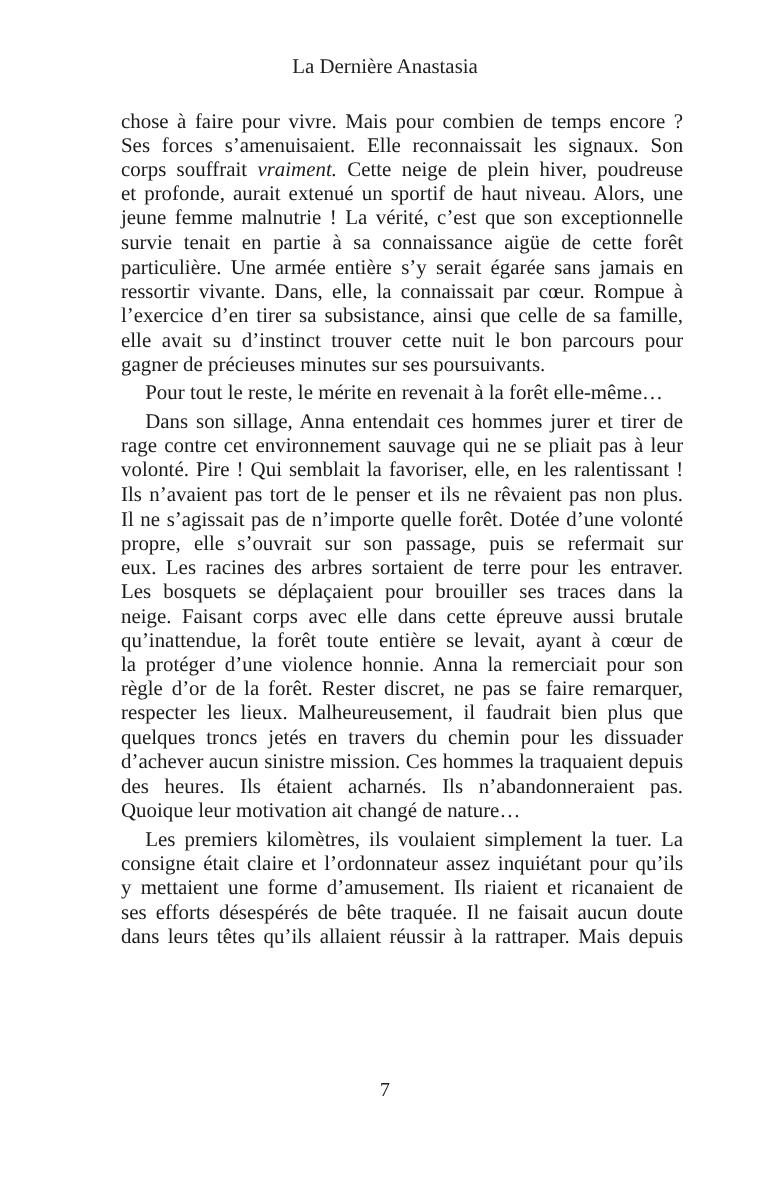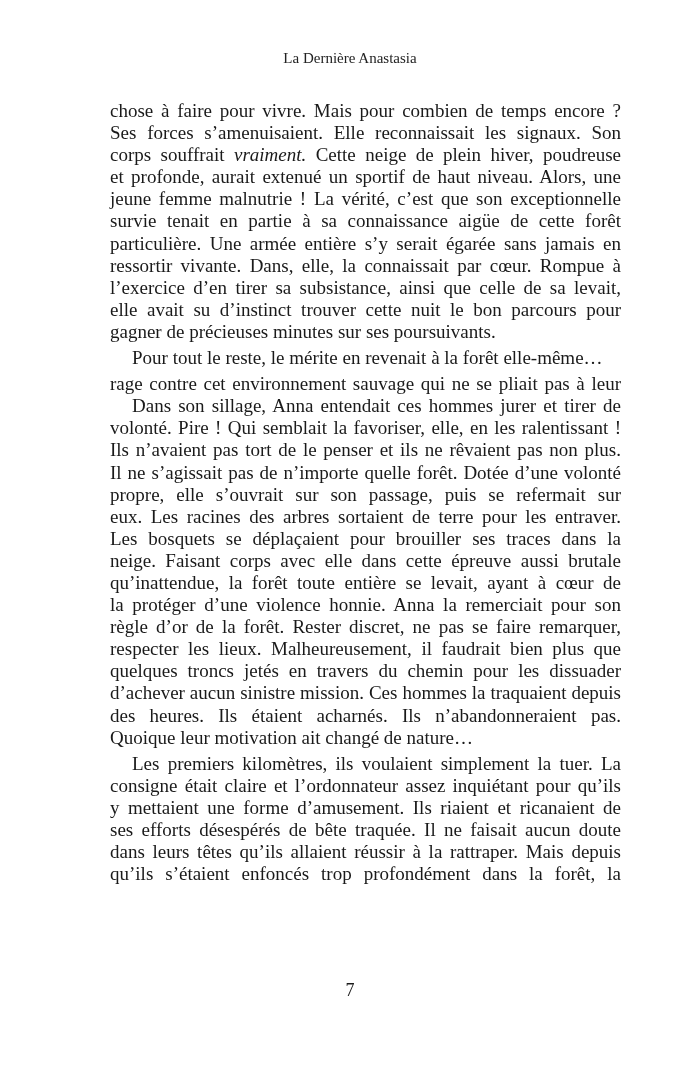--- a/index.html
+++ b/index.html
@@ -4,21 +4,21 @@
 <style>
   html, body { margin: 0; padding: 0; background: #ffffff; }
   body { width: 700px; height: 1080px; position: relative; overflow: hidden; }
   .page {
     position: absolute; left: 0; top: 0; width: 700px; height: 1080px;
     background: #ffffff; color: #1a1a1a;
     font-family: "Liberation Serif", "DejaVu Serif", serif;
   }
   .running-head {
     position: absolute; top: 50px; left: 0; width: 700px;
-    text-align: center; font-size: 15px; color: #222;
+    text-align: center; font-size: 19px; color: #222;
   }
   .body-text {
     position: absolute; top: 100px; left: 110px; width: 511px;
     font-size: 19px; line-height: 22.1px;
   }
   .line {
     display: block; white-space: nowrap;
     text-align: justify; text-align-last: justify; height: 22.1px;
   }
   .line.last { text-align-last: left; }
@@ -37,32 +37,32 @@
   <div class="body-text" id="body-text">
       <div>
         <span class="line">chose à faire pour vivre. Mais pour combien de temps encore ?</span>
         <span class="line">Ses forces s’amenuisaient. Elle reconnaissait les signaux. Son</span>
         <span class="line">corps souffrait <em>vraiment.</em> Cette neige de plein hiver, poudreuse</span>
         <span class="line">et profonde, aurait extenué un sportif de haut niveau. Alors, une</span>
         <span class="line">jeune femme malnutrie ! La vérité, c’est que son exceptionnelle</span>
         <span class="line">survie tenait en partie à sa connaissance aigüe de cette forêt</span>
         <span class="line">particulière. Une armée entière s’y serait égarée sans jamais en</span>
         <span class="line">ressortir vivante. Dans, elle, la connaissait par cœur. Rompue à</span>
-        <span class="line">l’exercice d’en tirer sa subsistance, ainsi que celle de sa levait,</span>
+        <span class="line">l’exercice d’en tirer sa subsistance, ainsi que celle de sa famille,</span>
         <span class="line">elle avait su d’instinct trouver cette nuit le bon parcours pour</span>
         <span class="line last">gagner de précieuses minutes sur ses poursuivants.</span>
       </div>
       <div class="para-gap"></div>
       <div>
         <span class="line last indent">Pour tout le reste, le mérite en revenait à la forêt elle-même…</span>
       </div>
       <div class="para-gap"></div>
       <div>
+        <span class="line indent">Dans son sillage, Anna entendait ces hommes jurer et tirer de</span>
         <span class="line">rage contre cet environnement sauvage qui ne se pliait pas à leur</span>
-        <span class="line indent">Dans son sillage, Anna entendait ces hommes jurer et tirer de</span>
         <span class="line">volonté. Pire ! Qui semblait la favoriser, elle, en les ralentissant !</span>
         <span class="line">Ils n’avaient pas tort de le penser et ils ne rêvaient pas non plus.</span>
         <span class="line">Il ne s’agissait pas de n’importe quelle forêt. Dotée d’une volonté</span>
         <span class="line">propre, elle s’ouvrait sur son passage, puis se refermait sur</span>
         <span class="line">eux. Les racines des arbres sortaient de terre pour les entraver.</span>
         <span class="line">Les bosquets se déplaçaient pour brouiller ses traces dans la</span>
         <span class="line">neige. Faisant corps avec elle dans cette épreuve aussi brutale</span>
         <span class="line">qu’inattendue, la forêt toute entière se levait, ayant à cœur de</span>
         <span class="line">la protéger d’une violence honnie. Anna la remerciait pour son</span>
         <span class="line">règle d’or de la forêt. Rester discret, ne pas se faire remarquer,</span>
@@ -72,17 +72,16 @@
         <span class="line">des heures. Ils étaient acharnés. Ils n’abandonneraient pas.</span>
         <span class="line last">Quoique leur motivation ait changé de nature…</span>
       </div>
       <div class="para-gap"></div>
       <div>
         <span class="line indent">Les premiers kilomètres, ils voulaient simplement la tuer. La</span>
         <span class="line">consigne était claire et l’ordonnateur assez inquiétant pour qu’ils</span>
         <span class="line">y mettaient une forme d’amusement. Ils riaient et ricanaient de</span>
         <span class="line">ses efforts désespérés de bête traquée. Il ne faisait aucun doute</span>
         <span class="line">dans leurs têtes qu’ils allaient réussir à la rattraper. Mais depuis</span>
-        <span class="line">qu’ils s’étaient enfoncés trop profondément dans la forêt, la</span>
       </div>
     </div>
   <div class="folio">7</div>
 </div>
 
 </body></html>

